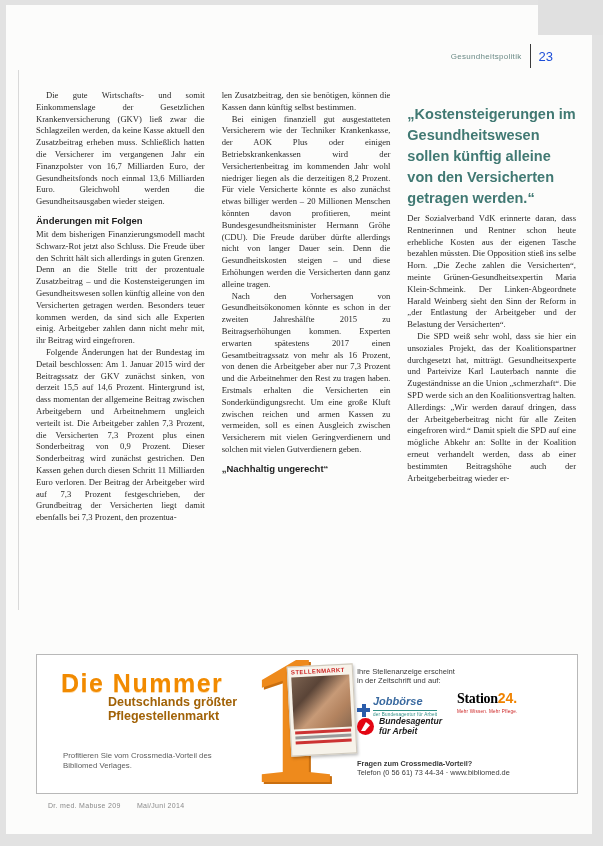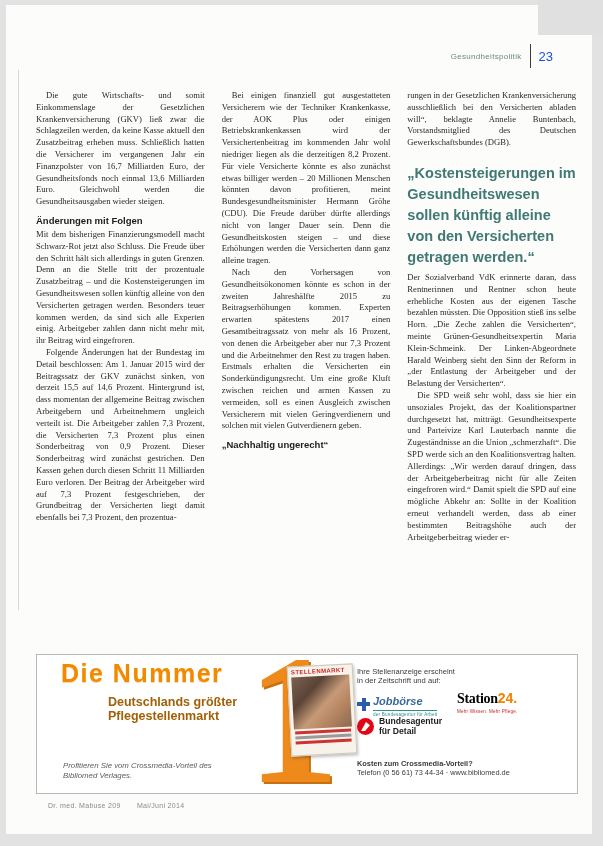--- a/index.html
+++ b/index.html
@@ -52,32 +52,32 @@
     font-weight:bold;font-size:14.5px;line-height:21px;
     color:#417973;text-align:left;
     margin:14px 0 4px 0;
   }
   
   .ad{
     position:absolute;left:36px;top:654px;width:540px;height:138px;
     border:1px solid #b8b8b8;background:#ffffff;
   }
   .ad-headline{
-    position:absolute;left:24px;top:4px;
+    position:absolute;left:24px;top:14px;
     font-weight:bold;font-size:25px;letter-spacing:1.5px;
     color:#f18a00;text-shadow:0 1px 0 #ffd9a3;
   }
   .ad-subhead{
     position:absolute;left:26px;top:40px;width:150px;
     font-weight:bold;font-size:12.5px;line-height:14px;color:#a16207;margin-left:45px;
   }
   .ad-body{position:absolute;left:26px;width:180px;
     font-size:7.8px;line-height:9.6px;color:#5d5d5d;}
   .ad-body.b1{top:76px;}
-  .ad-body.b2{top:106px;font-style:italic;}
+  .ad-body.b2{top:96px;}
   .ad-one{
     position:absolute;left:210px;top:-28px;width:120px;height:170px;
     font-family:"Liberation Serif",serif;font-weight:bold;
     font-size:185px;line-height:185px;color:#ee8a1c;
     text-shadow:2px 2px 0 #c96f10;
   }
   .ad-cover{
     position:absolute;left:252px;top:10px;width:64px;height:88px;
     background:#f7f3ea;border:1px solid #cfc9bd;
     transform:rotate(-3deg);
@@ -93,42 +93,42 @@
     background:linear-gradient(135deg,#7b6250 0%,#5a4437 30%,#c79a77 55%,#b3835f 75%,#8a6a52 100%);
   }
   .ad-cover .cv-bar{height:3px;margin:2px 4px;background:#cc3333;}
   .ad-cover .cv-bar.gray{background:#9a9a9a;}
   .ad-right{position:absolute;left:320px;top:0;width:212px;height:138px;}
   .ad-intro{
     position:absolute;left:0;top:12px;
     font-size:7.6px;line-height:9.4px;color:#3a3a3a;
   }
   .logo-row1{position:absolute;left:0;top:36px;width:212px;height:22px;}
-  .logo-jb{position:absolute;left:0;top:0;display:flex;align-items:center;}
+  .logo-jb{position:absolute;left:0;top:0;display:flex;align-items:flex-end;}
   .jb-cross{
     width:13px;height:13px;position:relative;margin-right:3px;margin-top:1px;
   }
   .jb-cross:before,.jb-cross:after{content:"";position:absolute;background:#2a5caa;}
   .jb-cross:before{left:4.5px;top:0;width:4px;height:13px;}
   .jb-cross:after{left:0;top:4.5px;width:13px;height:4px;}
   .jb-text{font-style:italic;font-weight:bold;font-size:11px;color:#39699f;line-height:11px;}
   .jb-sub{font-size:4.6px;color:#2f8f86;letter-spacing:.2px;border-top:1px solid #2f8f86;margin-top:1px;padding-top:.5px;}
   .logo-st{position:absolute;left:100px;top:0;line-height:13px;}
   .st-main{font-weight:bold;font-size:14px;letter-spacing:-.3px;color:#000000;font-family:Liberation Serif, serif;}
   .st-24{font-weight:bold;font-size:14px;color:#f08300;}
   .st-sub{font-size:4.6px;color:#cc2222;letter-spacing:.2px;}
   .logo-ba{position:absolute;left:0;top:62px;display:flex;align-items:center;gap:5px;}
   .ba-circle{
     width:17px;height:17px;border-radius:50%;background:#e30613;position:relative;flex:0 0 auto;
   }
   .ba-circle:before{
     content:"";position:absolute;left:4px;top:4px;width:9px;height:9px;
     background:#ffffff;clip-path:polygon(0 100%,55% 0,100% 35%,45% 100%);
   }
-  .ba-text{font-weight:bold;font-size:8.6px;line-height:9.6px;color:#1c1c1c;}
+  .ba-text{font-weight:bold;font-size:8.6px;line-height:9.6px;color:#1c1c1c;font-style:italic;}
   .ad-contact{position:absolute;left:0;top:104px;font-size:7.4px;line-height:9.4px;color:#3a3a3a;}
   .ad-contact .q{font-weight:bold;}
   
   .footer{
     position:absolute;left:48px;top:802px;
     font-size:7px;color:#8a8a8a;letter-spacing:.3px;
   }
   .footer span{margin-right:14px;}
 </style>
 </head>
@@ -145,26 +145,26 @@
 </div>
 
 <div class="columns">
   <div class="col">
     <p class="ind">Die gute Wirtschafts- und somit Einkommenslage der Gesetzlichen Krankenversicherung (GKV) ließ zwar die Schlagzeilen werden, da keine Kasse aktuell den Zusatzbeitrag erheben muss. Schließlich hatten die Versicherer im vergangenen Jahr ein Finanzpolster von 16,7 Milliarden Euro, der Gesundheitsfonds noch einmal 13,6 Milliarden Euro. Gleichwohl werden die Gesundheitsausgaben wieder steigen.</p>
     <h3>Änderungen mit Folgen</h3>
     <p>Mit dem bisherigen Finanzierungsmodell macht Schwarz-Rot jetzt also Schluss. Die Freude über den Schritt hält sich allerdings in guten Grenzen. Denn an die Stelle tritt der prozentuale Zusatzbeitrag – und die Kostensteigerungen im Gesundheitswesen sollen künftig alleine von den Versicherten getragen werden. Besonders teuer kommen werden, da sind sich alle Experten einig. Arbeitgeber zahlen dann nicht mehr mit, ihr Beitrag wird eingefroren.</p>
     <p class="ind">Folgende Änderungen hat der Bundestag im Detail beschlossen: Am 1. Januar 2015 wird der Beitragssatz der GKV zunächst sinken, von derzeit 15,5 auf 14,6 Prozent. Hintergrund ist, dass momentan der allgemeine Beitrag zwischen Arbeitgebern und Arbeitnehmern ungleich verteilt ist. Die Arbeitgeber zahlen 7,3 Prozent, die Versicherten 7,3 Prozent plus einen Sonderbeitrag von 0,9 Prozent. Dieser Sonderbeitrag wird zunächst gestrichen. Den Kassen gehen durch diesen Schritt 11 Milliarden Euro verloren. Der Beitrag der Arbeitgeber wird auf 7,3 Prozent festgeschrieben, der Grundbeitrag der Versicherten liegt damit ebenfalls bei 7,3 Prozent, den prozentua-</p>
   </div>
   <div class="col">
+    <p>len Zusatzbeitrag, den sie benötigen, können die Kassen dann künftig selbst bestimmen.</p>
     <p class="ind">Bei einigen finanziell gut ausgestatteten Versicherern wie der Techniker Krankenkasse, der AOK Plus oder einigen Betriebskrankenkassen wird der Versichertenbeitrag im kommenden Jahr wohl niedriger liegen als die derzeitigen 8,2 Prozent. Für viele Versicherte könnte es also zunächst etwas billiger werden – 20 Millionen Menschen könnten davon profitieren, meint Bundesgesundheitsminister Hermann Gröhe (CDU). Die Freude darüber dürfte allerdings nicht von langer Dauer sein. Denn die Gesundheitskosten steigen – und diese Erhöhungen werden die Versicherten dann ganz alleine tragen.</p>
     <p class="ind">Nach den Vorhersagen von Gesundheitsökonomen könnte es schon in der zweiten Jahreshälfte 2015 zu Beitragserhöhungen kommen. Experten erwarten spätestens 2017 einen Gesamtbeitragssatz von mehr als 16 Prozent, von denen die Arbeitgeber aber nur 7,3 Prozent und die Arbeitnehmer den Rest zu tragen haben. Erstmals erhalten die Versicherten ein Sonderkündigungsrecht. Um eine große Kluft zwischen reichen und armen Kassen zu vermeiden, soll es einen Ausgleich zwischen Versicherern mit vielen Geringverdienern und solchen mit vielen Gutverdienern geben.</p>
     <h3>„Nachhaltig ungerecht“</h3>
   </div>
   <div class="col">
-    <p>rungen in der Gesetzlichen Krankenversicherung ausschließlich bei den Versicherten abladen will“, beklagte Annelie Buntenbach, Vorstandsmitglied des Deutschen Gewerkschaftsbundes (DGB).</p>
     <div class="pullquote">„Kostensteigerungen im Gesundheitswesen sollen künftig alleine von den Versicherten getragen werden.“</div>
     <p>Der Sozialverband VdK erinnerte daran, dass Rentnerinnen und Rentner schon heute erhebliche Kosten aus der eigenen Tasche bezahlen müssten. Die Opposition stieß ins selbe Horn. „Die Zeche zahlen die Versicherten“, meinte Grünen-Gesundheitsexpertin Maria Klein-Schmeink. Der Linken-Abgeordnete Harald Weinberg sieht den Sinn der Reform in „der Entlastung der Arbeitgeber und der Belastung der Versicherten“.</p>
     <p class="ind">Die SPD weiß sehr wohl, dass sie hier ein unsoziales Projekt, das der Koalitionspartner durchgesetzt hat, mitträgt. Gesundheitsexperte und Parteivize Karl Lauterbach nannte die Zugeständnisse an die Union „schmerzhaft“. Die SPD werde sich an den Koalitionsvertrag halten. Allerdings: „Wir werden darauf dringen, dass der Arbeitgeberbeitrag nicht für alle Zeiten eingefroren wird.“ Damit spielt die SPD auf eine mögliche Abkehr an: Sollte in der Koalition erneut verhandelt werden, dass ab einer bestimmten Beitragshöhe auch der Arbeitgeberbeitrag wieder er-</p>
   </div>
 </div>
 
 <div class="ad">
   <div class="ad-headline">Die Nummer</div>
   <div class="ad-subhead">Deutschlands größter Pflegestellenmarkt</div>
   <div class="ad-body b2">Profitieren Sie vom Crossmedia-Vorteil des Bibliomed Verlages.</div>
@@ -193,25 +193,25 @@
       </div>
       <div class="logo-st">
         <span class="st-main">Station</span><span class="st-24">24.</span>
         <div class="st-sub">Mehr Wissen. Mehr Pflege.</div>
       </div>
     </div>
     <div class="logo-ba">
       <span class="ba-circle"></span>
       <span class="ba-text">
         <div>Bundesagentur</div>
-        <div>für Detail</div>
+        <div>für Arbeit</div>
       </span>
     </div>
     <div class="ad-contact">
-      <div class="q">Kosten zum Crossmedia-Vorteil?</div>
+      <div class="q">Fragen zum Crossmedia-Vorteil?</div>
       <div>Telefon (0 56 61) 73 44-34 · www.bibliomed.de</div>
     </div>
   </div>
 </div>
 
 <div class="footer">
   <span>Dr. med. Mabuse 209</span>
   <span>Mai/Juni 2014</span>
 </div>
 

